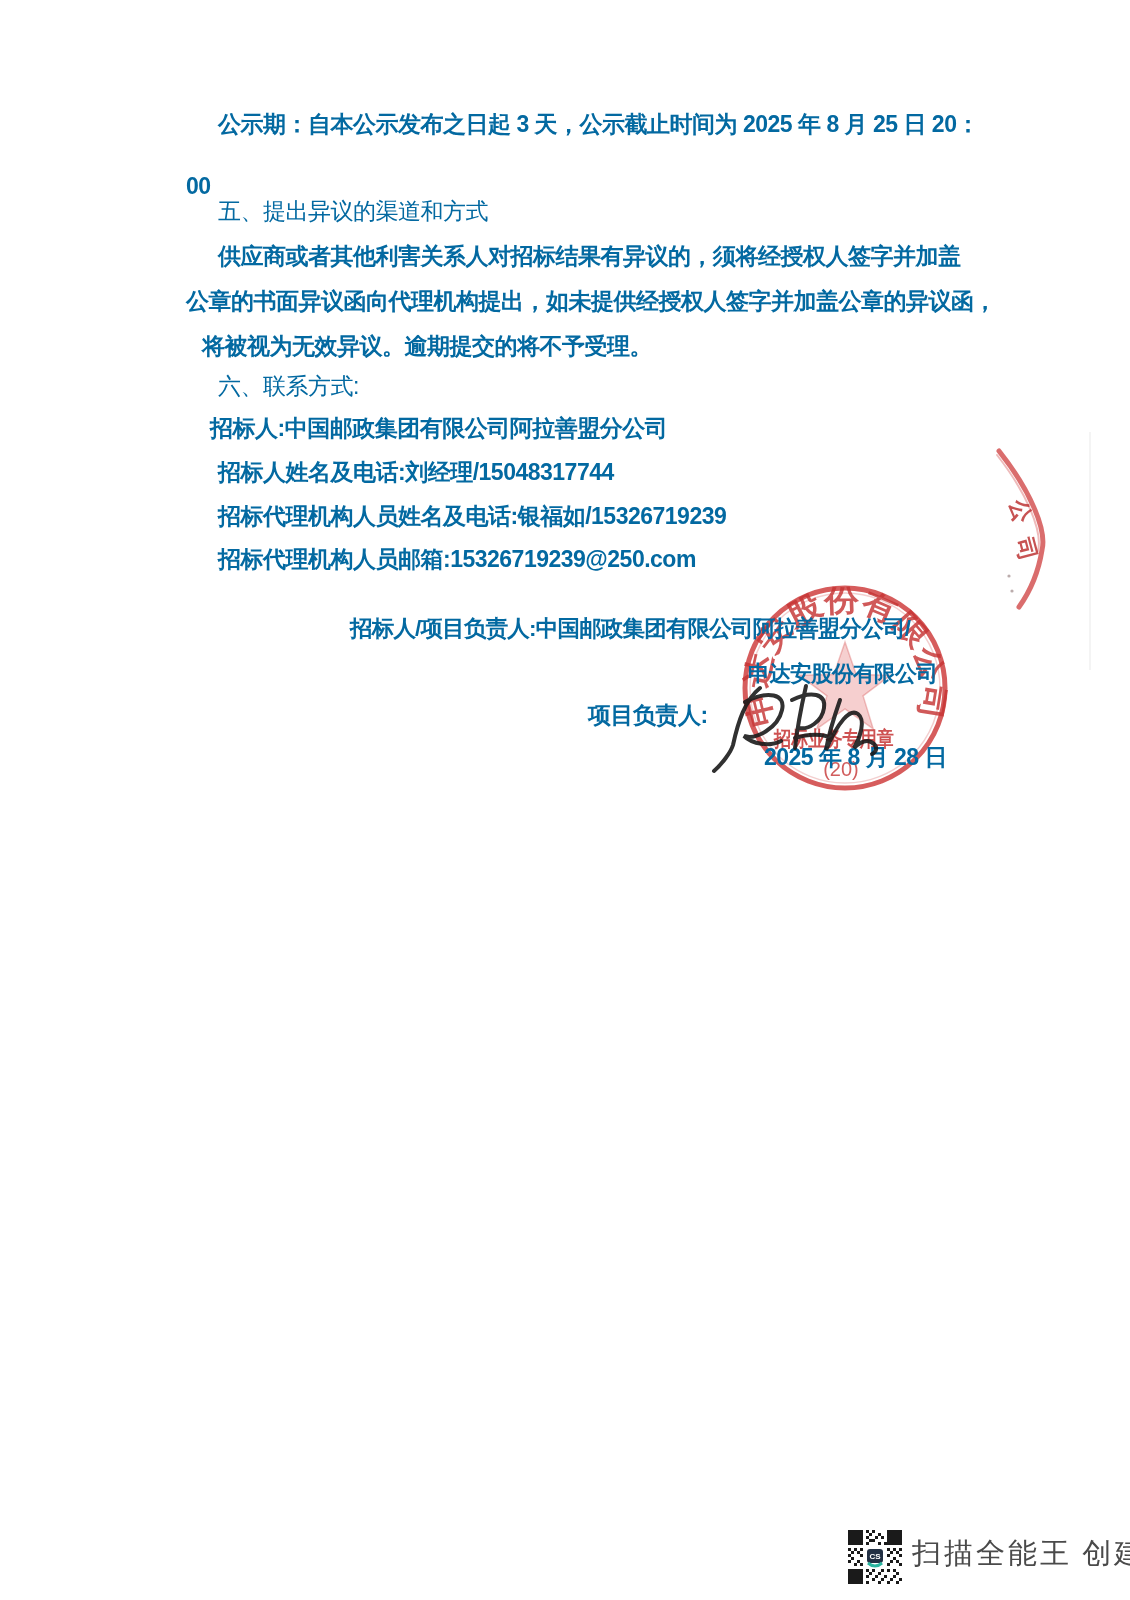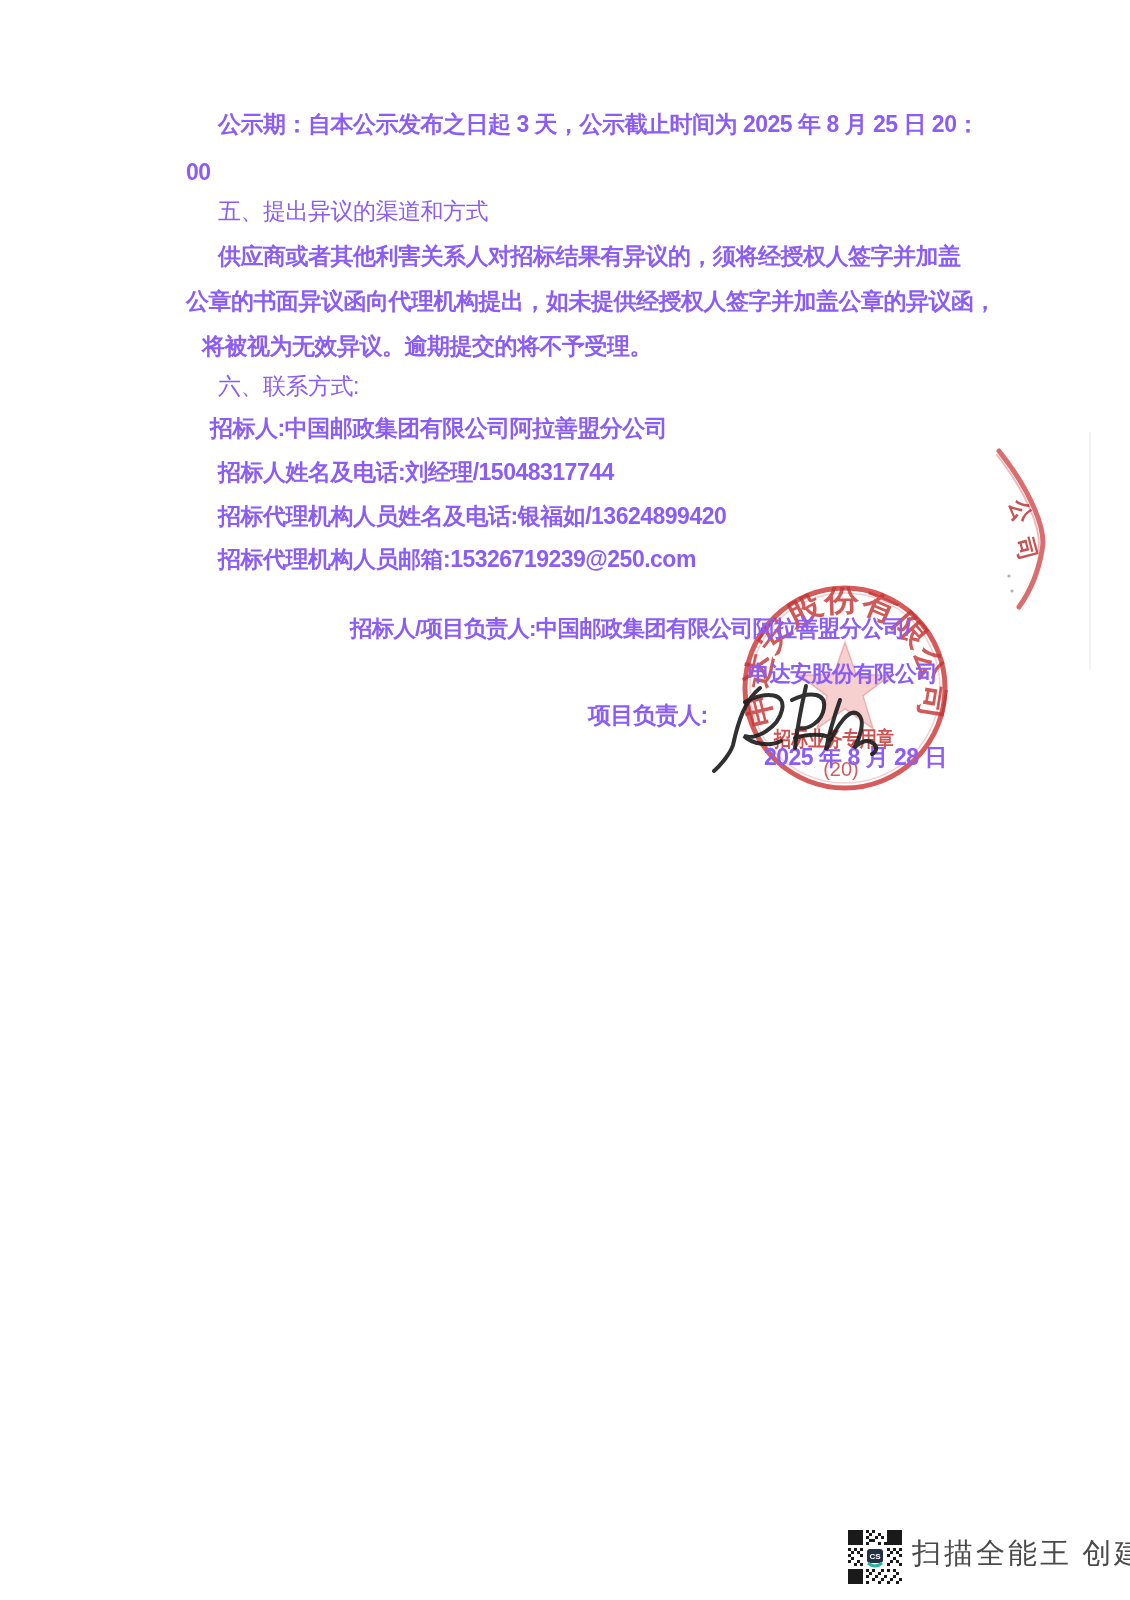--- a/index.html
+++ b/index.html
@@ -11,21 +11,21 @@
     font-family:"Liberation Sans", sans-serif;
     color:#202020;
   }
   .tline{
     position:absolute;
     font-size:23px;
     font-weight:600;
     letter-spacing:-0.5px;
     line-height:1.2;
     white-space:nowrap;
-    color:#8b5cf6;
+    color:#0369a1;
   }
   .tline.bold{font-weight:400;}
   .tline.closing1{font-size:22.5px;letter-spacing:-0.8px;}
   .tline.closing2{font-size:22px;letter-spacing:-1px;}
   .stamp-svg,.edge-svg,.sig-svg{position:absolute;}
   .scan-line{
     position:absolute;left:1089px;top:432px;width:2px;height:238px;
     background:rgba(60,60,70,0.06);
   }
   .watermark{
@@ -63,31 +63,31 @@
     <path d="M12 20 C41 57 58 96 53 116" fill="none" stroke="rgba(205,60,60,0.35)" stroke-width="2" stroke-linecap="round"></path>
     <text transform="translate(28,78) rotate(75)" font-size="23" font-weight="700" fill="rgba(185,40,40,0.8)" text-anchor="middle">公</text>
     <text transform="translate(34,116) rotate(75)" font-size="23" font-weight="700" fill="rgba(185,40,40,0.8)" text-anchor="middle">司</text>
     <circle cx="24" cy="141" r="1.6" fill="rgba(120,90,90,0.5)"></circle>
     <circle cx="27" cy="156" r="1.6" fill="rgba(120,90,90,0.5)"></circle>
   </svg>
 
   <div class="scan-line"></div>
 
   <div class="tline" style="left:218px;top:111px">公示期：自本公示发布之日起 3 天，公示截止时间为 2025 年 8 月 25 日 20：</div>
-  <div class="tline" style="left:186px;top:159px">00</div>
+  <div class="tline" style="left:186px;top:173px">00</div>
 
   <div class="tline bold" style="left:218px;top:198px">五、提出异议的渠道和方式</div>
   <div class="tline" style="left:218px;top:243px">供应商或者其他利害关系人对招标结果有异议的，须将经授权人签字并加盖</div>
   <div class="tline" style="left:186px;top:288px">公章的书面异议函向代理机构提出，如未提供经授权人签字并加盖公章的异议函，</div>
   <div class="tline" style="left:202px;top:333px">将被视为无效异议。逾期提交的将不予受理。</div>
 
   <div class="tline bold" style="left:218px;top:373px">六、联系方式:</div>
   <div class="tline" style="left:210px;top:415px">招标人:中国邮政集团有限公司阿拉善盟分公司</div>
   <div class="tline" style="left:218px;top:459px">招标人姓名及电话:刘经理/15048317744</div>
-  <div class="tline" style="left:218px;top:503px">招标代理机构人员姓名及电话:银福如/13624899420</div>
+  <div class="tline" style="left:218px;top:503px">招标代理机构人员姓名及电话:银福如/15326719239</div>
   <div class="tline" style="left:218px;top:546px">招标代理机构人员邮箱:15326719239@250.com</div>
 
   <div class="tline closing1" style="left:350px;top:615px">招标人/项目负责人:中国邮政集团有限公司阿拉善盟分公司/</div>
   <div class="tline closing2" style="left:748px;top:661px">申达安股份有限公司</div>
   <div class="tline" style="left:588px;top:702px">项目负责人:</div>
   <div class="tline" style="left:764px;top:744px">2025 年 8 月 28 日</div>
 
   <svg class="sig-svg" style="left:690px;top:665px;" width="200" height="130" viewBox="0 0 200 130">
     <g fill="none" stroke="#1b1b1b" stroke-width="4" stroke-linecap="round" opacity="0.9">
       <path d="M70 23 C55 35 48 57 43 80 C41 87 32 99 24 106"></path>

